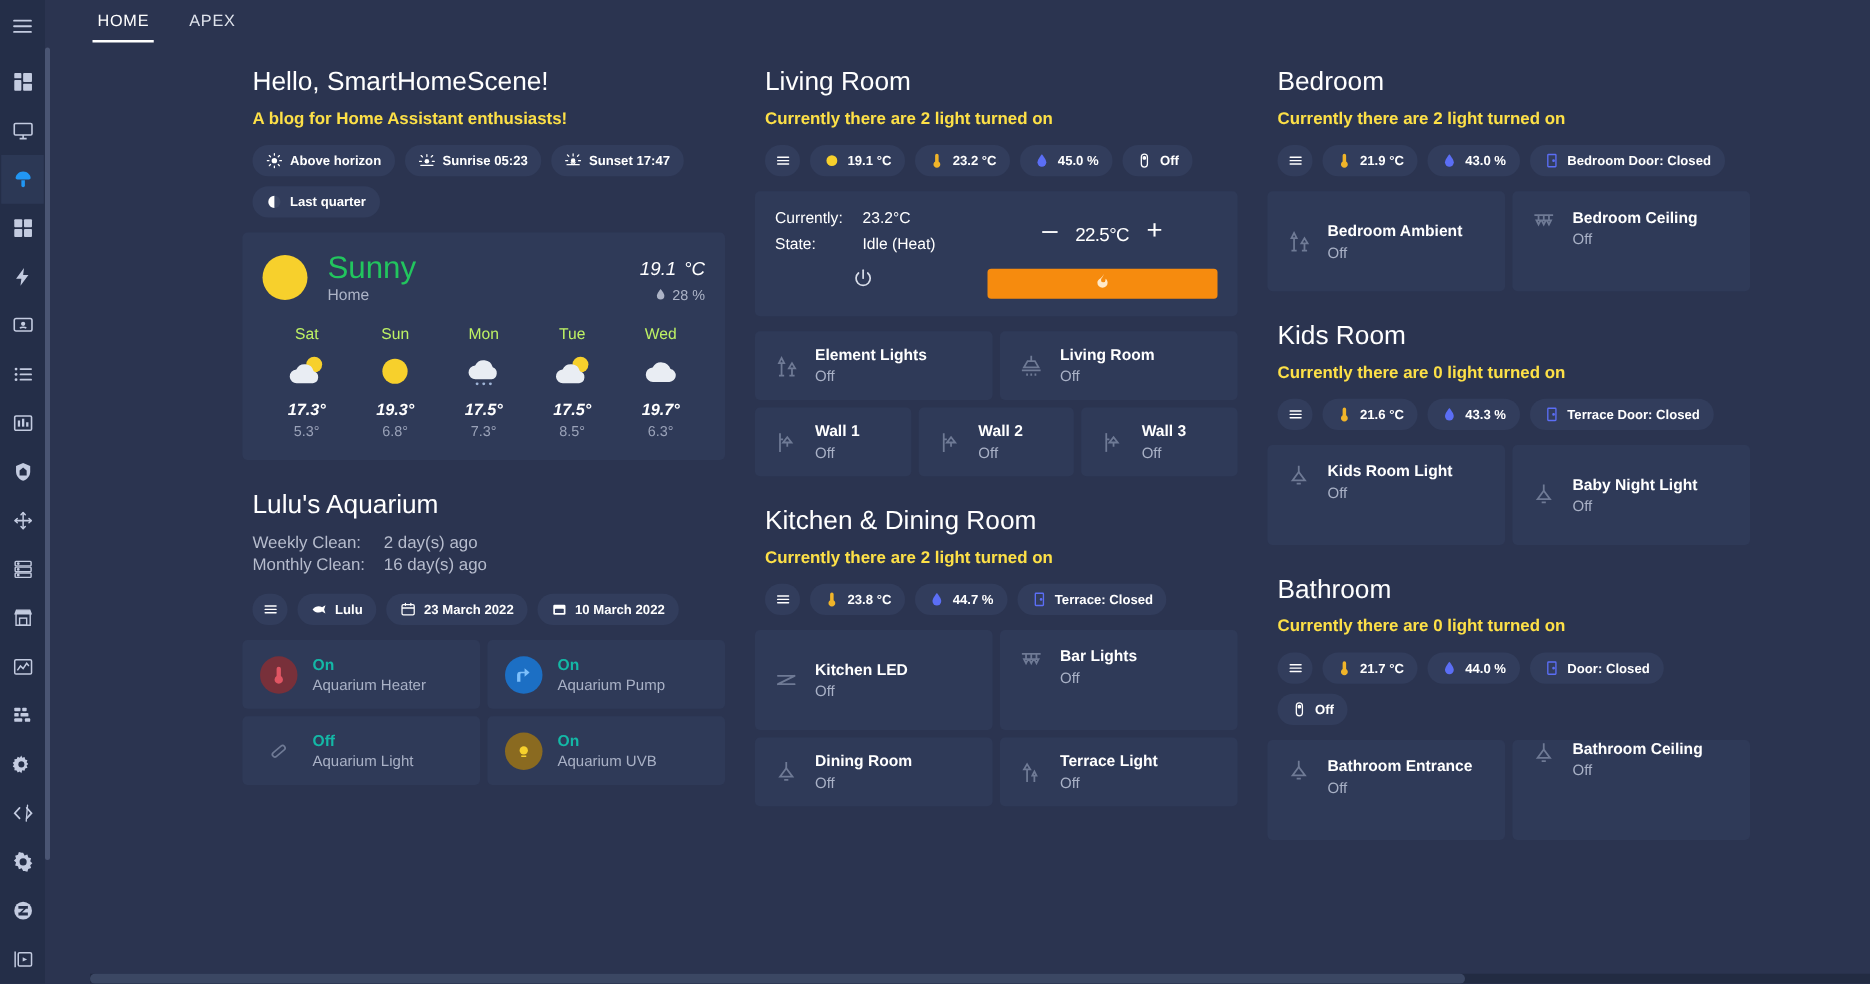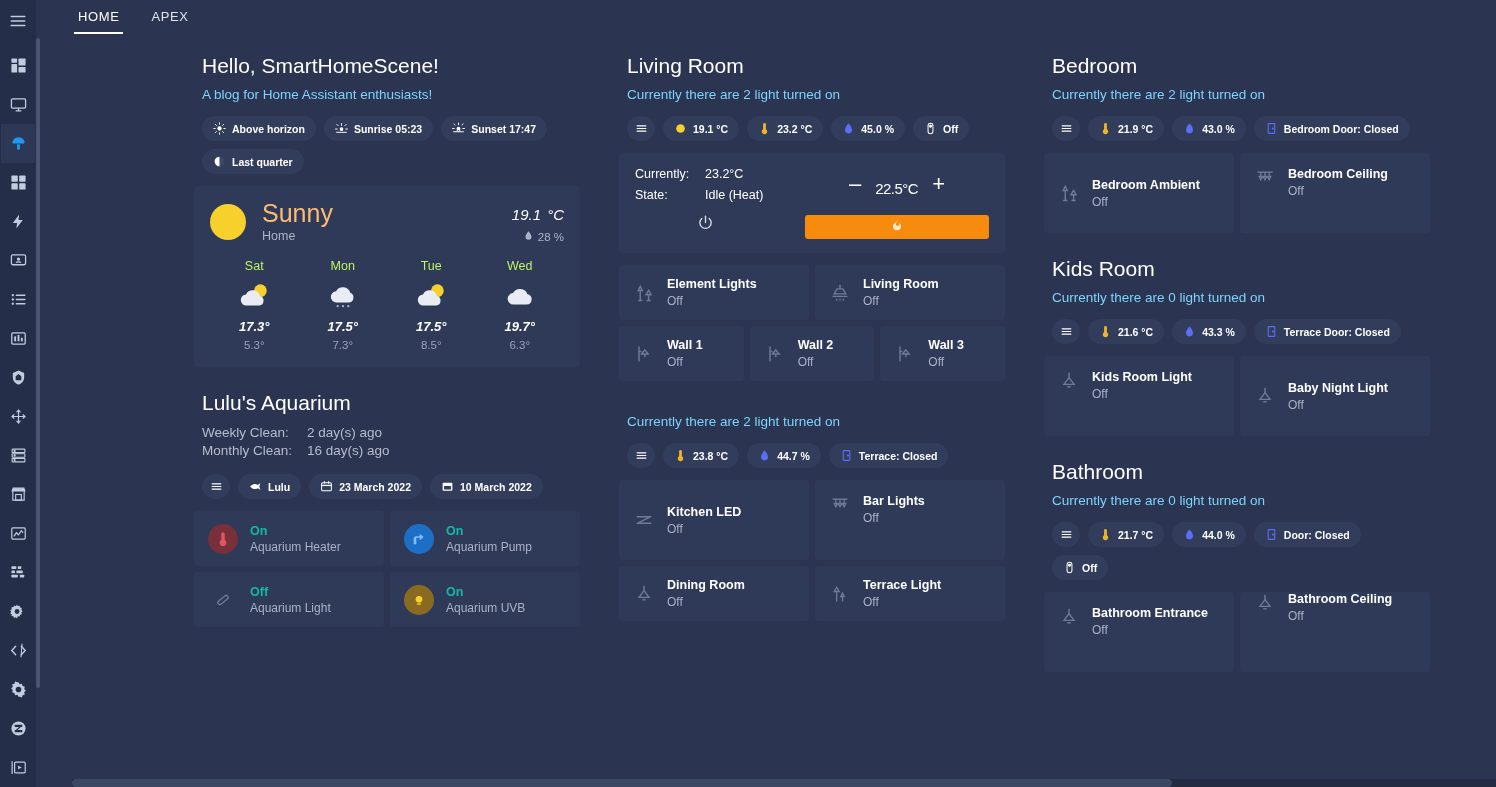--- a/index.html
+++ b/index.html
@@ -41,43 +41,43 @@
   .tab {
     font-size:13px; letter-spacing:0.6px; color:#ffffff; padding:9px 16px 10px 16px;
     position:relative; cursor:pointer; font-weight:400;
   }
   .tab.inactive { color:#dfe3ec; }
   .tab.active:after {
     content:""; position:absolute; left:12px; right:12px; bottom:0; height:2px; background:#ffffff;
   }
 
   
-  .columns { display:flex; padding: 18px 0 0 0; gap:15px; }
+  .columns { display:flex; padding: 18px 0 0 0; gap:0; }
   .col { width: 410px; padding: 0 12px; }
   .col1 { margin-left: 146px; }
 
   .sect-title { font-size:21px; color:#ffffff; font-weight:400; padding: 0 8px 0 8px; }
-  .sect-sub { font-size:13.5px; color:#7dd3fc; padding: 9px 8px 0 8px; }
+  .sect-sub { font-size:13.5px; color:#fde047; padding: 9px 8px 0 8px; font-weight: bold; }
 
   
   .chips { display:flex; flex-wrap:wrap; gap:8px; padding: 14px 8px 0 8px; align-items:center; }
   .chip {
     background:#323d5c; border-radius:14px; height:25px; display:flex; align-items:center;
     padding: 0 11px; gap:6px; color:#ffffff; font-size:10.5px; font-weight:bold; white-space:nowrap;
   }
   .chip.iconly { width:28px; padding:0; justify-content:center; }
   .chip svg { width:13px; height:13px; display:block; flex:0 0 13px; }
 
   
   .card { background:#2f3a58; border-radius:4px; margin-top:12px; }
   .weather-card { padding: 14px 16px 16px 16px; }
   .w-top { display:flex; align-items:center; }
   .w-sun { width:36px; height:36px; border-radius:50%; background:#f7d02c; flex:0 0 36px; }
   .w-txt { margin-left:16px; }
-  .w-cond { font-size:25px; color:#fdba74; line-height:1.05; font-weight:400; }
+  .w-cond { font-size:25px; color:#22c55e; line-height:1.05; font-weight:400; }
   .w-loc { font-size:12.5px; color:#adb4c7; margin-top:2px; }
   .w-right { margin-left:auto; text-align:right; }
   .w-temp { font-size:22px; color:#ffffff; font-weight:400; }
   .w-temp span { font-size:15px;font-style:italic; }
   .w-hum { font-size:11.5px; color:#adb4c7; margin-top:4px; display:flex; align-items:center; justify-content:flex-end; gap:4px; }
   .w-hum svg { width:11px; height:11px; }
 
   .fc-row { display:flex; margin-top:16px; }
   .fc { flex:1; text-align:center; }
   .fc-day { font-size:12.5px; color:#bef264; }
@@ -375,20 +375,30 @@
                 <div class="fc-ico">
                   <svg viewBox="0 0 32 26" width="34" height="28">
                       <circle cx="22" cy="8" r="6" fill="#f7d02c"></circle>
                       <path d="M9 22a5.2 5.2 0 0 1-.5-10.4A7 7 0 0 1 21.6 13 4.6 4.6 0 0 1 21 22z" fill="#e9edf3"></path>
                     </svg>
                 </div>
                 <div class="fc-hi">17.3°</div>
                 <div class="fc-lo">5.3°</div>
               </div>
               <div class="fc">
+                <div class="fc-day">Sun</div>
+                <div class="fc-ico">
+                  <svg viewBox="0 0 32 26" width="34" height="28">
+                      <circle cx="16" cy="13" r="9.5" fill="#f7d02c"></circle>
+                    </svg>
+                </div>
+                <div class="fc-hi">19.3°</div>
+                <div class="fc-lo">6.8°</div>
+              </div>
+              <div class="fc">
                 <div class="fc-day">Mon</div>
                 <div class="fc-ico">
                   <svg viewBox="0 0 32 26" width="34" height="28">
                       <path d="M10 19a5.2 5.2 0 0 1-.5-10.4A7.2 7.2 0 0 1 22.8 10 4.7 4.7 0 0 1 22 19z" fill="#e9edf3"></path>
                       <g fill="#9fb4d6">
                         <circle cx="11" cy="22.5" r="1.1"></circle>
                         <circle cx="16" cy="22.5" r="1.1"></circle>
                         <circle cx="21" cy="22.5" r="1.1"></circle>
                       </g>
                     </svg>
@@ -659,20 +669,21 @@
                 </div>
               <div>
                   <div class="lt-name">Wall 3</div>
                   <div class="lt-state">Off</div>
                 </div>
             </div>
           </div>
         </div>
 
         <div class="sect">
+          <div class="sect-title">Kitchen &amp; Dining Room</div>
           <div class="sect-sub">Currently there are 2 light turned on</div>
 
           <div class="chips">
             <div class="chip iconly">
               <span>
                   <svg viewBox="0 0 24 24" fill="none" stroke="#ffffff" stroke-width="2.2" stroke-linecap="round">
                     <path d="M4 7h16M4 12h16M4 17h16"></path>
                   </svg>
                 </span>
             </div>

